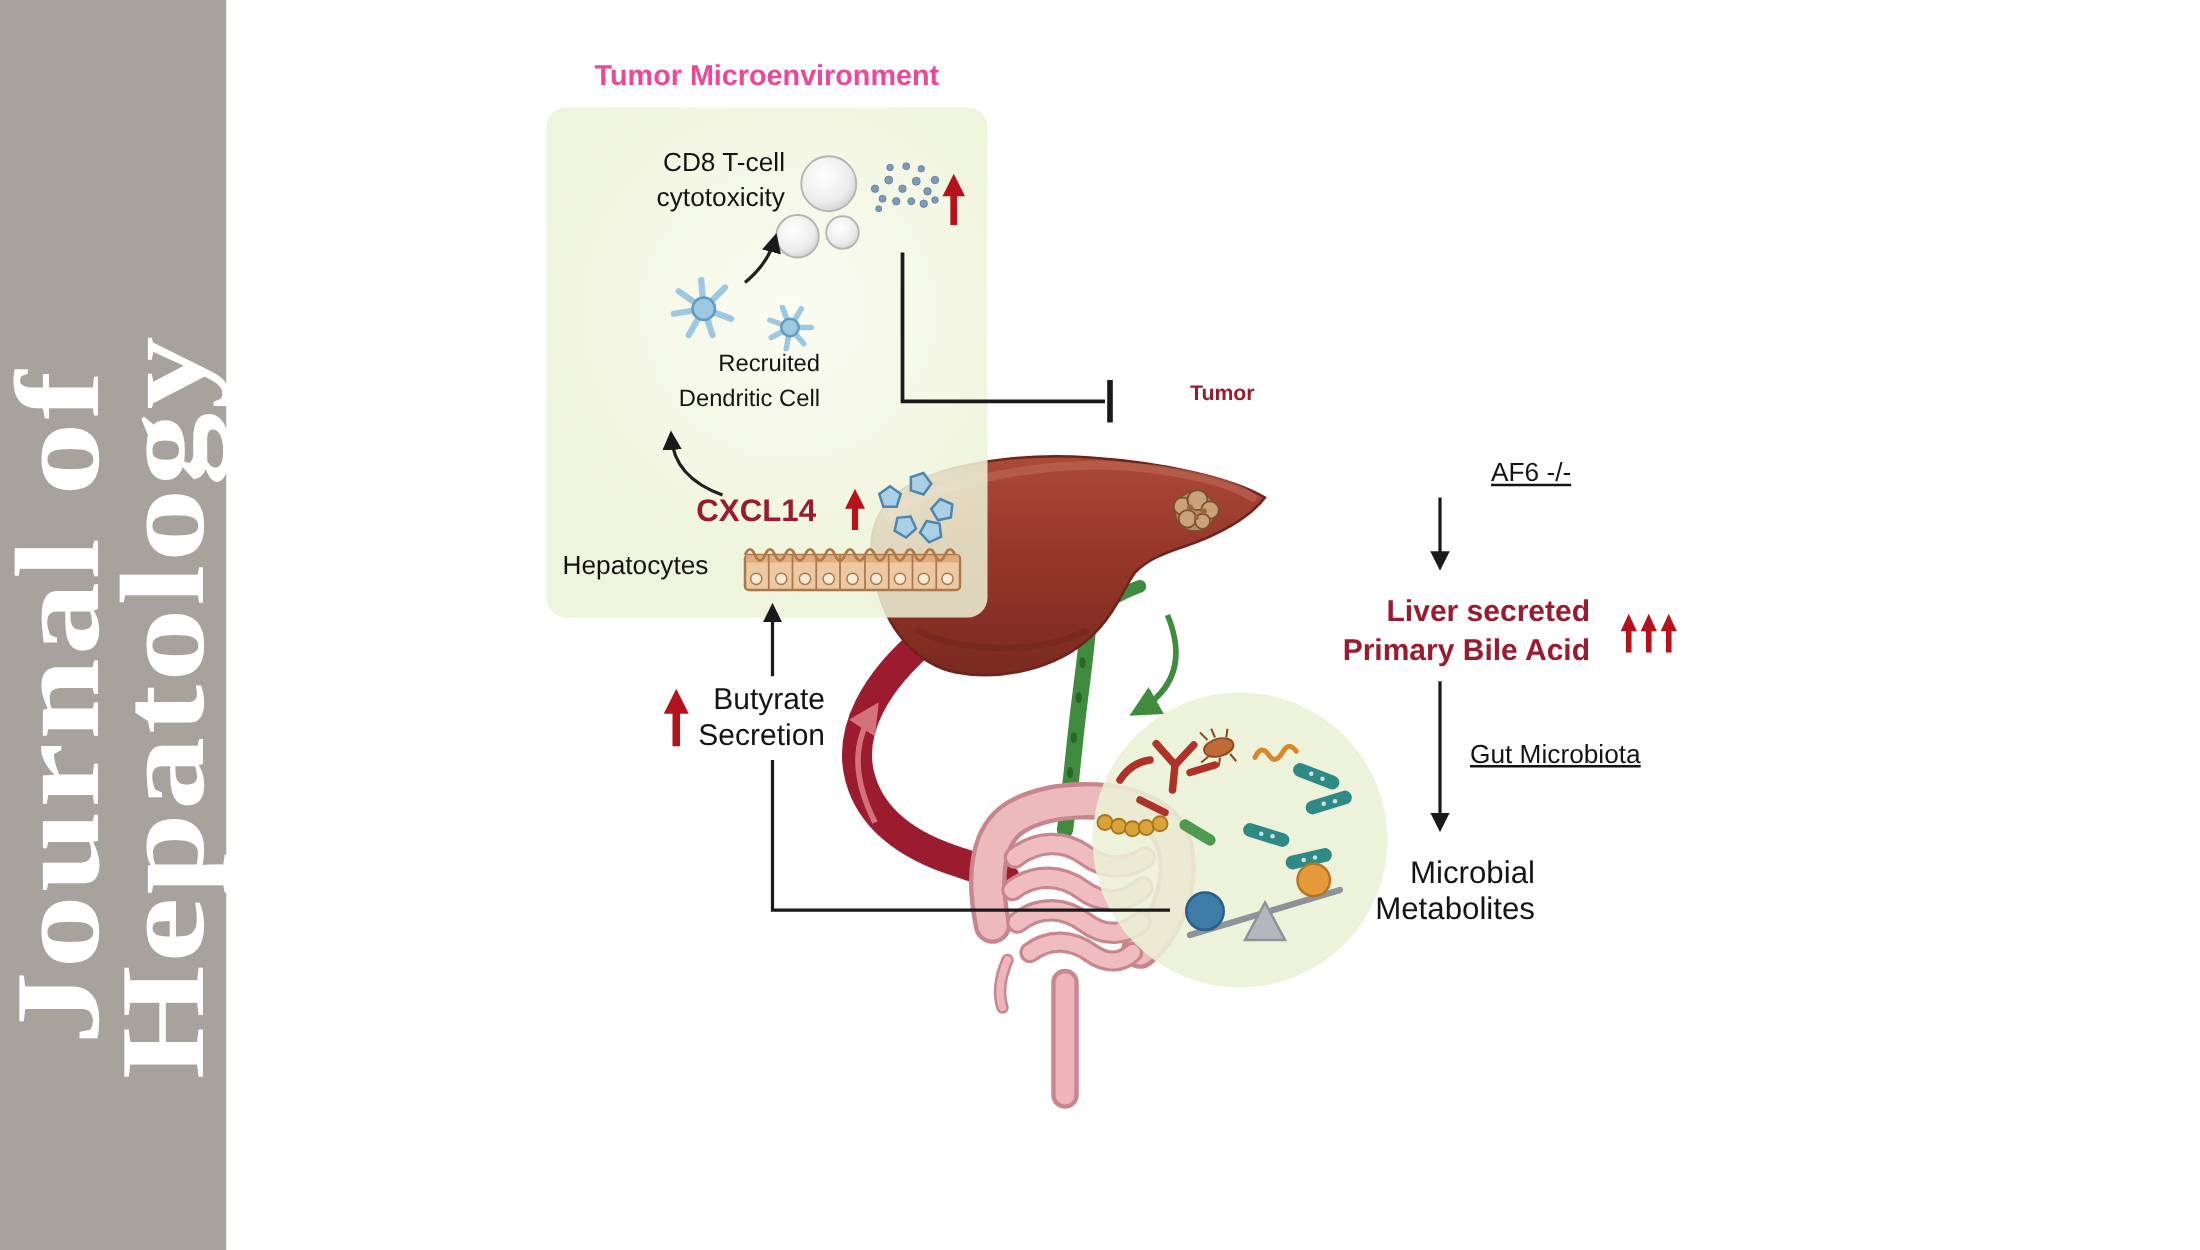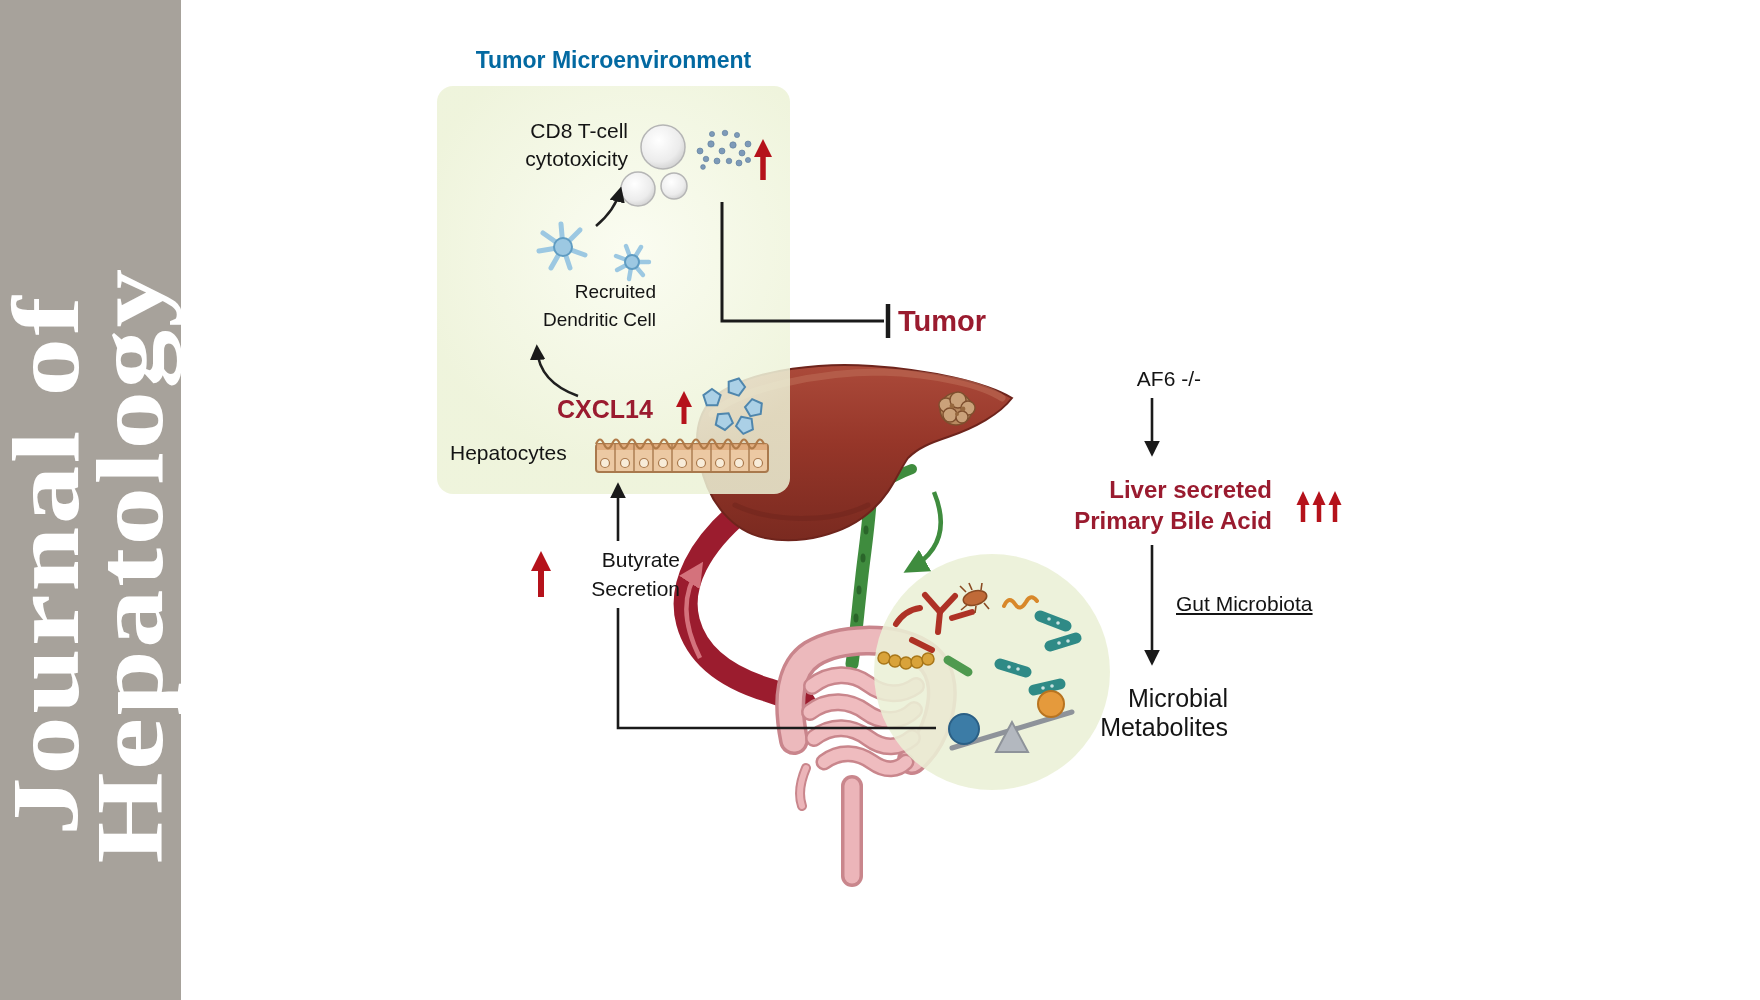--- a/index.html
+++ b/index.html
@@ -28,28 +28,28 @@
     border-radius:16px;
     background:radial-gradient(circle at 55% 40%, rgba(250,252,240,0.92) 0%, rgba(236,242,214,0.85) 70%);
   }
 
   
   .lbl { position:absolute; color:#141414; white-space:pre-line; }
   .center { text-align:right; }
   .bold { font-weight:bold; }
   .darkred { color:var(--dark-red, #9a1b2f); }
 
-  .tme-title      { left:437px; top:47px;  width:353px; font-size:23px; font-weight:bold; text-align:center; color:#0369a1; }
+  .tme-title      { left:437px; top:47px;  width:353px; font-size:23px; font-weight:bold; text-align:center; color:#ec4899; }
   .cd8-label      { left:448px; top:117px; width:180px; font-size:21px; line-height:28px; }
   .dendritic-label{ left:448px; top:278px; width:208px; font-size:19px; line-height:28px; }
   .cxcl14-label   { left:557px; top:395px; font-size:25px; }
   .hepatocytes-label { left:450px; top:441px; font-size:21px; }
-  .tumor-label    { left:898px; top:305px; font-size:29px; }
-  .butyrate-label { left:558px; top:545px; width:122px; font-size:21px; line-height:29px; }
-  .af6-label      { left:1077px; top:367px; width:124px; font-size:21px; }
+  .tumor-label    { left:952px; top:305px; font-size:17px; }
+  .butyrate-label { left:538px; top:545px; width:122px; font-size:24px; line-height:29px; }
+  .af6-label      { left:1133px; top:367px; width:124px; font-size:21px;text-decoration:underline; }
   .bile-label     { left:1054px; top:474px; width:218px; font-size:24px; line-height:31px; }
   .gutmicro-label { left:1176px; top:592px; font-size:21px;text-decoration:underline; }
   .microbial-label{ left:1098px; top:684px; width:130px; font-size:25px; line-height:29px; }
 
   .layer { position:absolute; left:0; top:0; width:1760px; height:1000px; }
 </style>
 </head>
 <body>
 
 <div class="sidebar">

